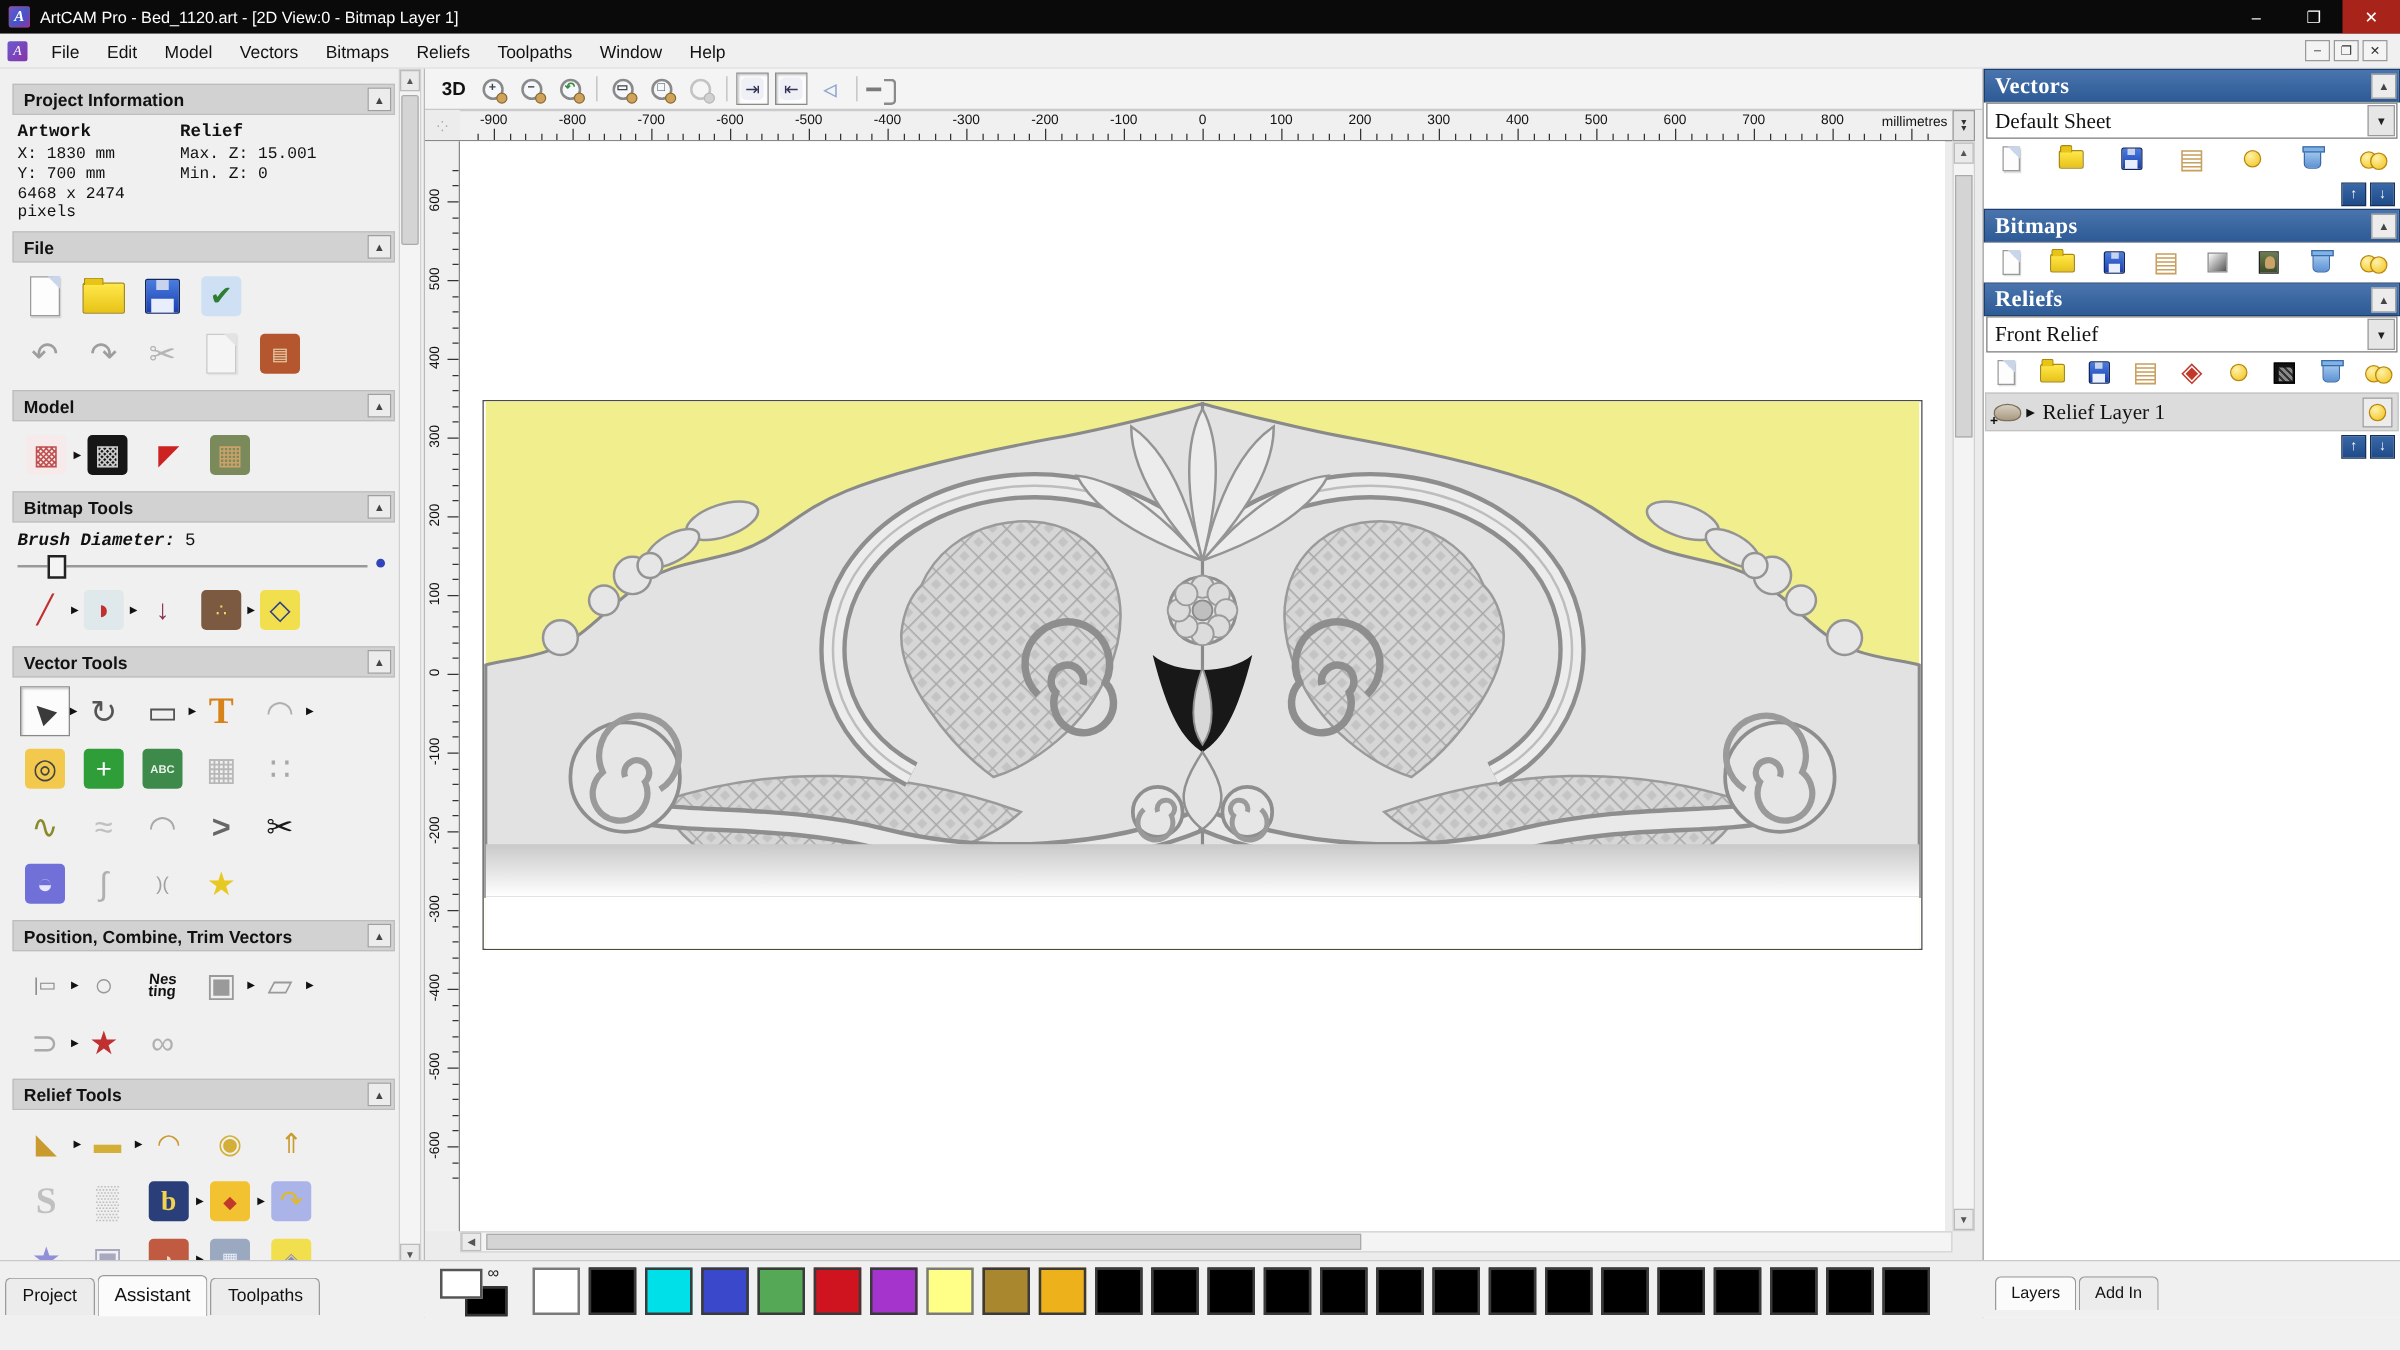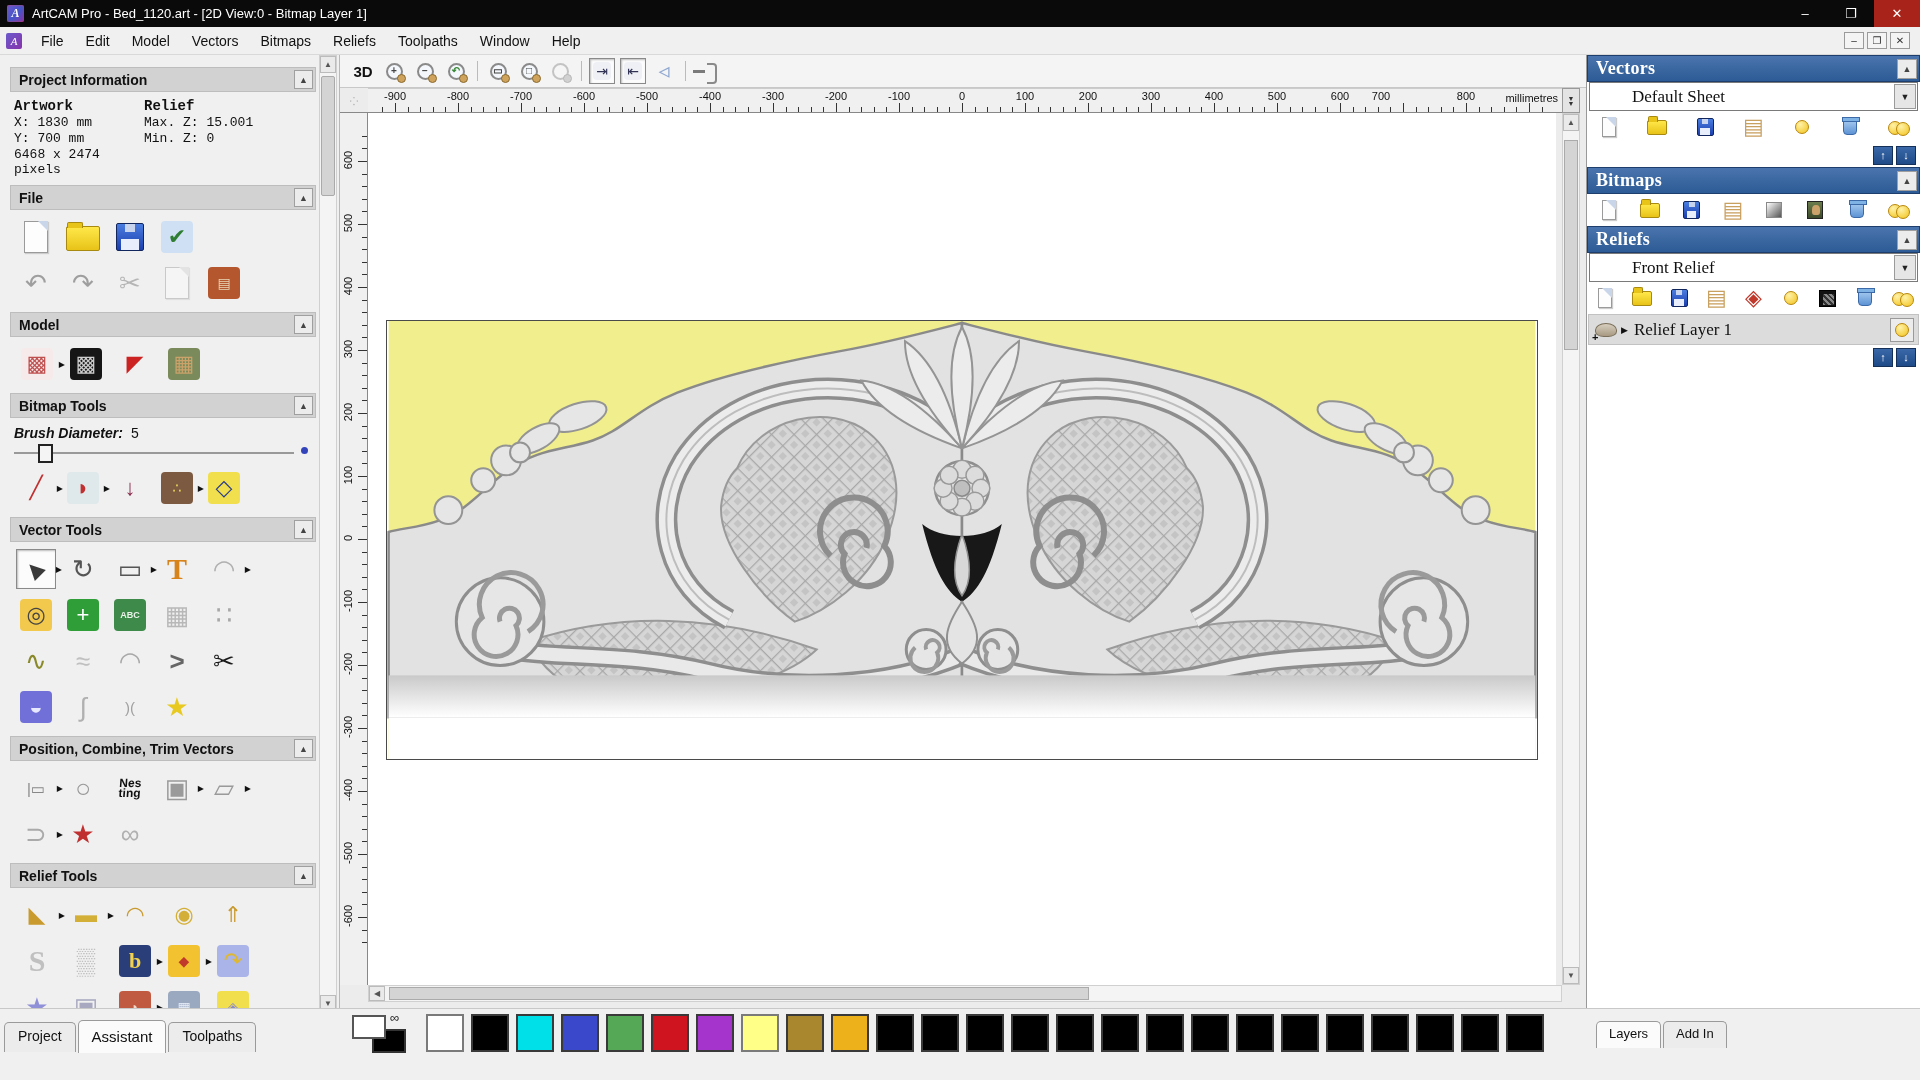--- a/index.html
+++ b/index.html
@@ -65,21 +65,21 @@
   .i-mona{width:16px;height:18px;background:linear-gradient(180deg,#6b7d4d,#3c4a2a);border:1px solid #222;position:relative;}
   .i-mona::before{content:"";position:absolute;left:4px;top:3px;width:8px;height:10px;background:#caa26a;border-radius:45% 45% 30% 30%;}
   .i-thumb{width:17px;height:17px;background:#111;border:1px solid #000;position:relative;}
   .i-thumb::before{content:"";position:absolute;left:3px;top:3px;width:11px;height:11px;background:repeating-linear-gradient(45deg,#888 0 2px,#333 2px 4px);}
   .i-nes{display:flex;flex-direction:column;line-height:10px;font-weight:bold;font-size:12px;color:#111;transform:skewX(-4deg);}
   .i-mag{width:17px;height:17px;border:2px solid #8a8a8a;border-radius:50%;background:#f4f7fb;position:relative;display:flex;align-items:center;justify-content:center;}
   .i-mag::after{content:"";position:absolute;right:-5px;bottom:-5px;width:7px;height:7px;background:#cfa35c;border-radius:50%;border:1px solid #8a6a30;}
   .mg{font-size:10px;font-weight:bold;color:#444;line-height:1;}
   .i-line{width:250px;height:3px;background:#7a7a7a;position:relative;margin-right:14px;}
   .i-line::after{content:"";position:absolute;right:-12px;top:-7px;width:8px;height:17px;border:2px solid #8a8a8a;border-left:none;border-radius:0 4px 4px 0;}
-  #brush-row{display:flex;align-items:center;font-size:14px;padding:3px 4px 0 4px;color:#111;}
+  #brush-row{display:flex;align-items:center;font-size:14px;padding:3px 4px 0 4px;color:#111;font-family:Liberation Mono, monospace;}
   #brush-row .lbl{font-style:italic;font-weight:bold;}
   #brush-row .val{margin-left:8px;}
   #brush-slider{position:relative;height:20px;margin:2px 10px 2px 4px;}
   #brush-slider .track{position:absolute;left:0;right:14px;top:9px;height:2px;background:#999;}
   #brush-slider .handle{position:absolute;left:24px;top:1px;width:15px;height:19px;background:#f4f4f4;border:2px solid #222;}
   #brush-slider .dot{position:absolute;right:0;top:4px;width:7px;height:7px;border-radius:50%;background:#3344bb;}
   #left-scroll{position:absolute;right:2px;top:0;width:18px;height:958px;background:#f4f4f4;border:1px solid #d0d0d0;}
   .scr-btn{position:absolute;left:0;width:16px;height:17px;background:#eaeaea;border:1px solid #bbb;color:#555;font-size:8px;
     display:flex;align-items:center;justify-content:center;}
   #left-scroll .thumb{position:absolute;left:1px;top:20px;width:14px;height:120px;background:#d4d4d4;border:1px solid #aaa;border-radius:2px;}
@@ -112,21 +112,21 @@
     display:flex;flex-direction:column;align-items:center;justify-content:center;font-size:7px;color:#333;line-height:5px;}
 
   
   #right-panel{position:absolute;left:1586px;top:55px;width:334px;height:999px;background:#ffffff;border-left:1px solid #999;
     font-family:"Liberation Serif",serif;}
   .blue-hdr{height:27px;background:linear-gradient(180deg,#4a74ad,#2d5b95);display:flex;align-items:center;padding:0 2px 0 8px;
     border:1px solid #1e3f6e;}
   .blue-hdr b{color:#fff;font-size:18px;letter-spacing:.3px;}
   .blue-hdr .hdr-btn{width:20px;height:20px;}
   .dropdown{height:29px;background:#fff;border:1px solid #7a7a7a;margin:0 2px;display:flex;align-items:center;}
-  .dropdown .val{flex:1;font-size:17px;padding-left:6px;color:#111;margin-left:36px;}
+  .dropdown .val{flex:1;font-size:17px;padding-left:6px;color:#111;}
   .dropdown .dbtn{width:22px;height:25px;margin-right:1px;background:#e6e6e6;border:1px solid #9a9a9a;
     display:flex;align-items:center;justify-content:center;font-size:9px;color:#222;}
   .prow{height:32px;display:flex;align-items:center;justify-content:space-between;padding:0 10px;}
   .prow .tool{width:24px;height:24px;margin:0;}
   .layer-row{height:31px;background:#dcdcdc;border:1px solid #c2c2c2;display:flex;align-items:center;padding:0 4px 0 6px;margin:0 1px;}
   .layer-row .sw{width:20px;height:20px;background:#fff;border:1px solid #999;display:flex;align-items:center;justify-content:center;margin-right:8px;}
   .layer-row .sw i{width:14px;height:14px;border-radius:50%;background:#000;}
   .layer-row .lname{font-size:17px;color:#111;flex:1;}
   .layer-row .lbtn{width:24px;height:24px;background:#ececec;border:1px solid #9a9a9a;display:flex;align-items:center;justify-content:center;margin-left:2px;}
   .layer-row .exp{font-size:9px;margin-right:6px;color:#111;font-family:"Liberation Sans",sans-serif;}
@@ -699,21 +699,21 @@
         <b class="tlbl" style="left: 405px;">-300</b>
         <b class="tlbl" style="left: 468px;">-200</b>
         <b class="tlbl" style="left: 531px;">-100</b>
         <b class="tlbl" style="left: 594px;">0</b>
         <b class="tlbl" style="left: 657px;">100</b>
         <b class="tlbl" style="left: 720px;">200</b>
         <b class="tlbl" style="left: 783px;">300</b>
         <b class="tlbl" style="left: 846px;">400</b>
         <b class="tlbl" style="left: 909px;">500</b>
         <b class="tlbl" style="left: 972px;">600</b>
-        <b class="tlbl" style="left: 1013px;">700</b>
+        <b class="tlbl" style="left: 1035px;">700</b>
         <b class="tlbl" style="left: 1098px;">800</b>
       </div>
     <div id="ruler-dd">
         <span>▼</span>
         <span>▼</span>
       </div>
     <div id="v-ruler">
         <i class="tick" style="top: 829.2px;"></i>
         <i class="tick" style="top: 816.6px;"></i>
         <i class="tick maj" style="top: 804px;"></i>

